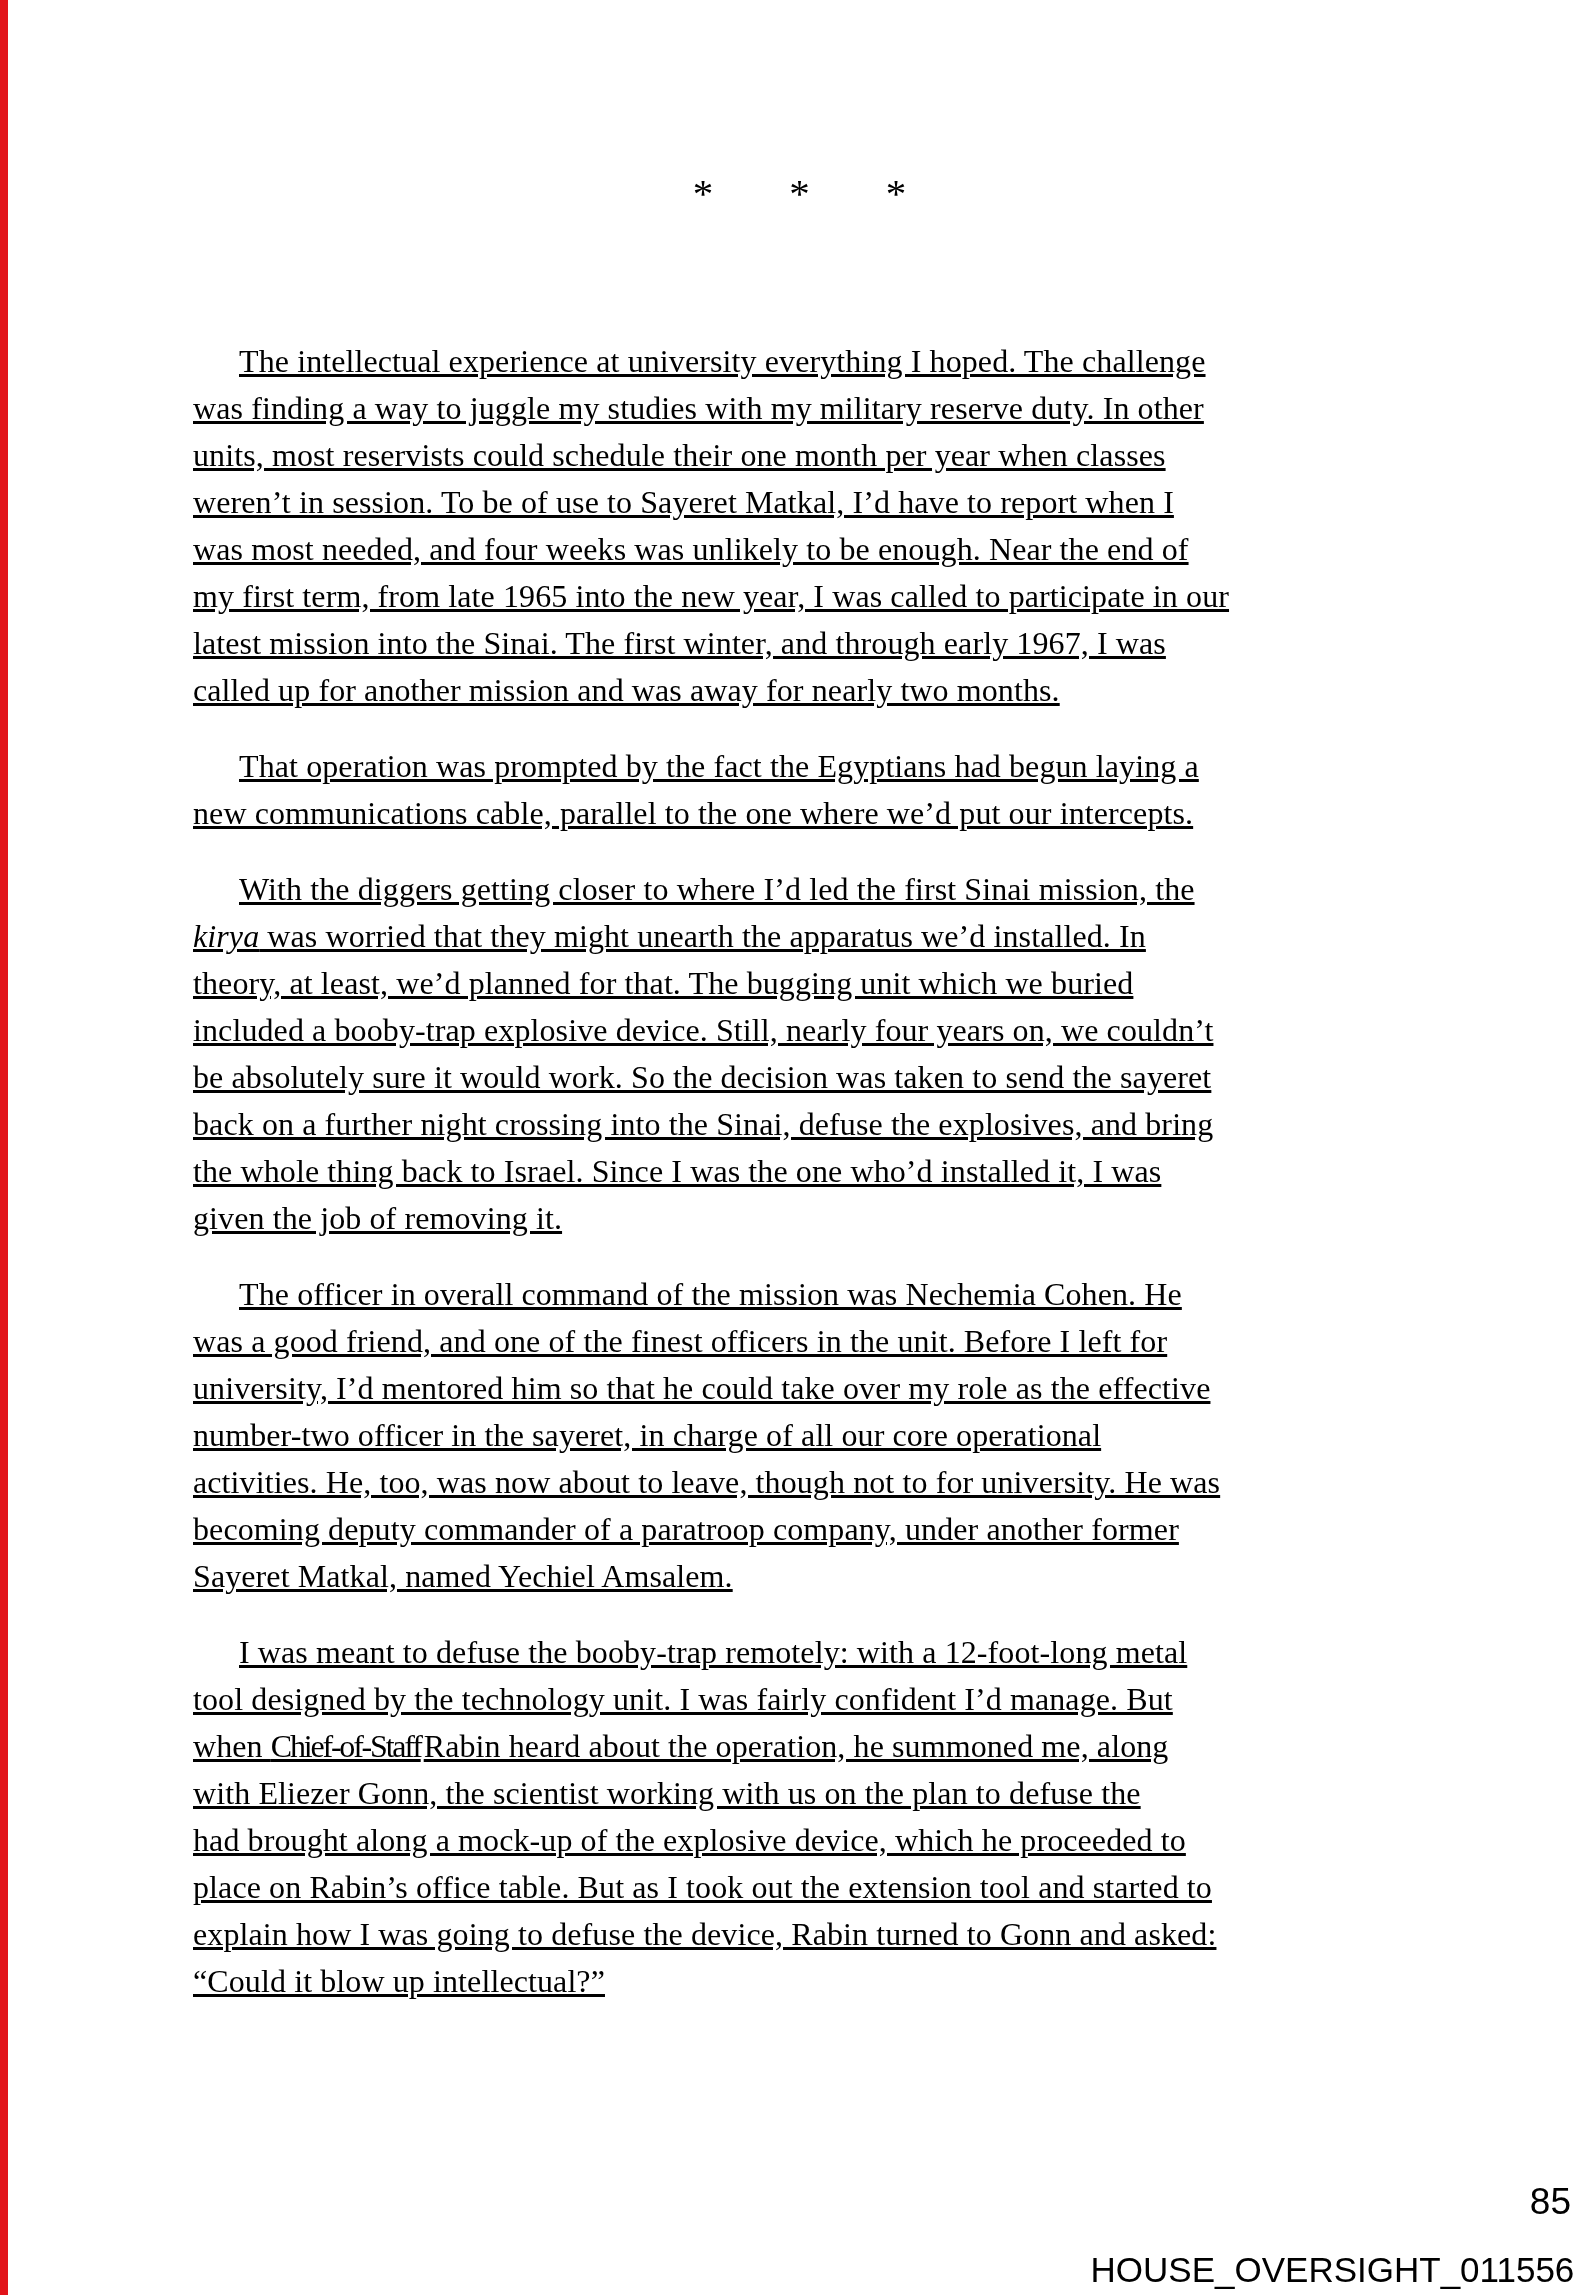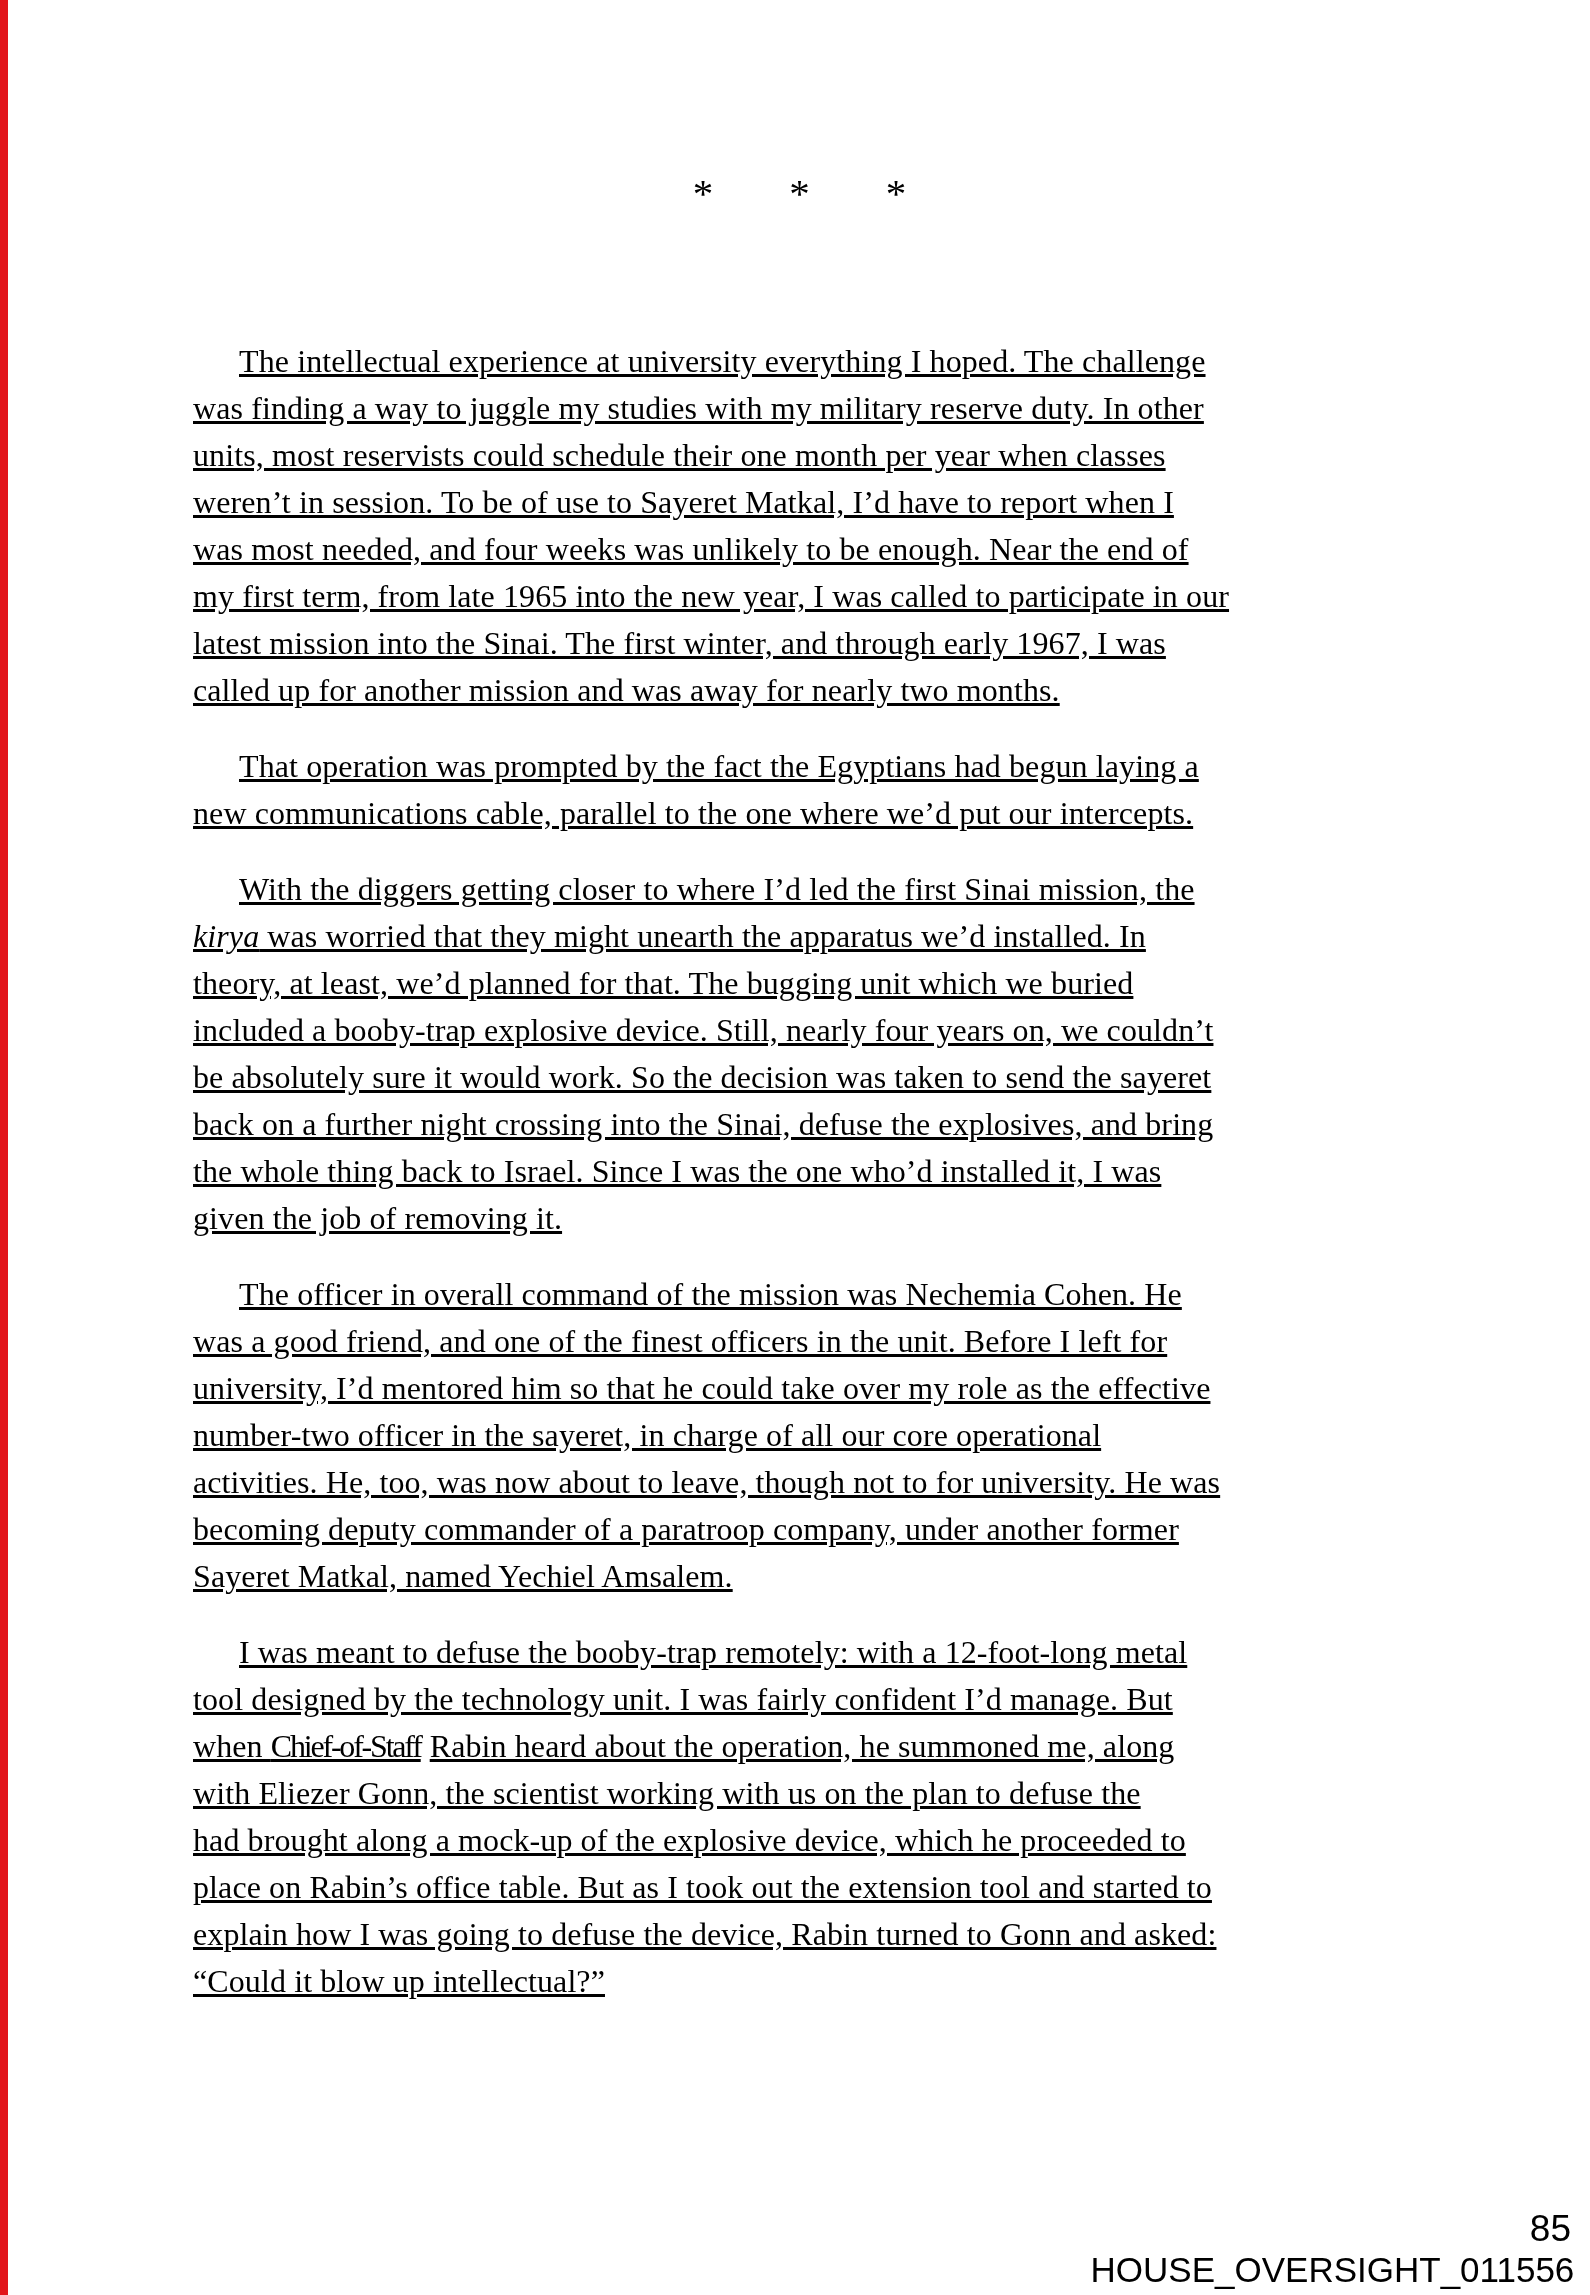--- a/index.html
+++ b/index.html
@@ -51,29 +51,28 @@
     margin: 0 0 29px 0;
   }
   .line {
     white-space: pre;
   }
   .line.first {
     text-indent: 46px;
   }
   .run-n { font-style: normal; }
   .run-i { font-style: italic; }
-  .run-c { letter-spacing: -2.2px; margin-right: 9px; }
+  .run-c { letter-spacing: -2.2px; margin-right: 3px; }
   .page-number {
     position: absolute;
     right: 20px;
     top: 2182px;
     font-family: "Liberation Sans", sans-serif;
     font-size: 37px;
     line-height: 39px;
-    margin-top: 27px;
   }
   .bates {
     position: absolute;
     right: 16.7px;
     top: 2251px;
     font-family: "Liberation Sans", sans-serif;
     font-size: 35px;
     line-height: 37px;
     text-align: center;
   }

